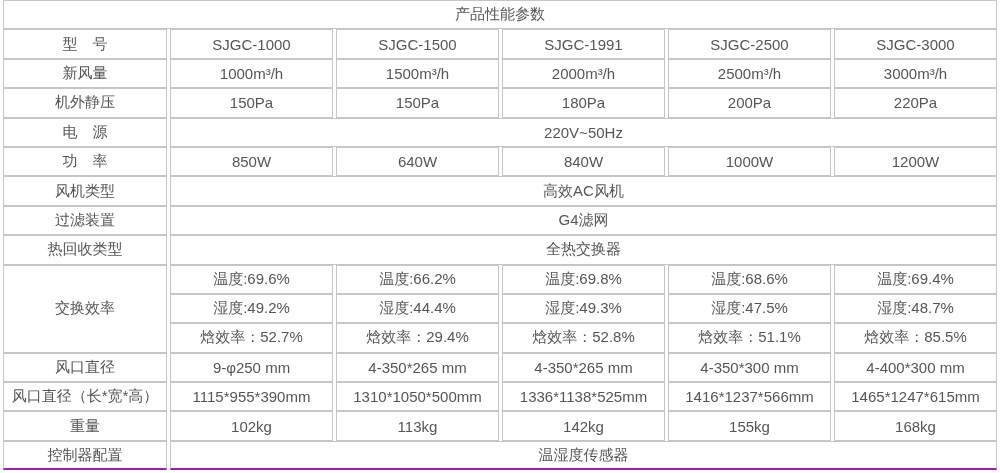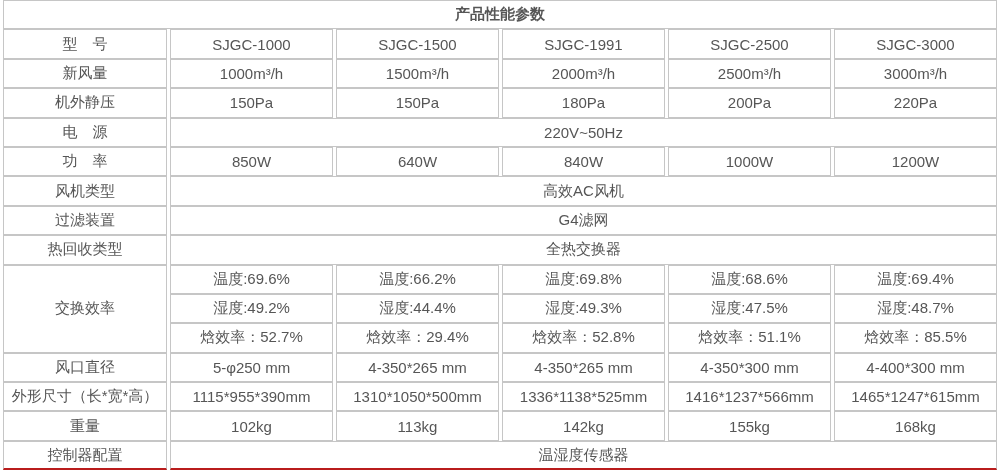--- a/index.html
+++ b/index.html
@@ -27,30 +27,30 @@
     box-sizing: border-box;
     padding: 0 2px;
     text-align: center;
     vertical-align: middle;
     font-size: 15px;
     color: #565656;
     white-space: nowrap;
     overflow: hidden;
   }
   td.title-cell {
-    font-weight: bold;
+    font-weight: normal;
     color: #3a3a3a;
     font-size: 15px;
     height: 30px;
   }
   td.row-label {
     color: #4f4f4f;
   }
   tr.last-row td {
-    border-bottom: 2px solid #b91c1c;
+    border-bottom: 2px solid #a21caf;
   }
 </style>
 </head>
 <body>
 
 <div class="page">
   <table class="spec-table">
     <colgroup>
       <col style="width:164px">
       <col style="width:163px">
@@ -141,29 +141,29 @@
     <tr>
       <td>焓效率：52.7%</td>
       <td>焓效率：29.4%</td>
       <td>焓效率：52.8%</td>
       <td>焓效率：51.1%</td>
       <td>焓效率：85.5%</td>
     </tr>
 
     <tr>
       <td class="row-label">风口直径</td>
-      <td>5-φ250 mm</td>
+      <td>9-φ250 mm</td>
       <td>4-350*265 mm</td>
       <td>4-350*265 mm</td>
       <td>4-350*300 mm</td>
       <td>4-400*300 mm</td>
     </tr>
 
     <tr>
-      <td class="row-label">外形尺寸（长*宽*高）</td>
+      <td class="row-label">风口直径（长*宽*高）</td>
       <td>1115*955*390mm</td>
       <td>1310*1050*500mm</td>
       <td>1336*1138*525mm</td>
       <td>1416*1237*566mm</td>
       <td>1465*1247*615mm</td>
     </tr>
 
     <tr>
       <td class="row-label">重量</td>
       <td>102kg</td>

